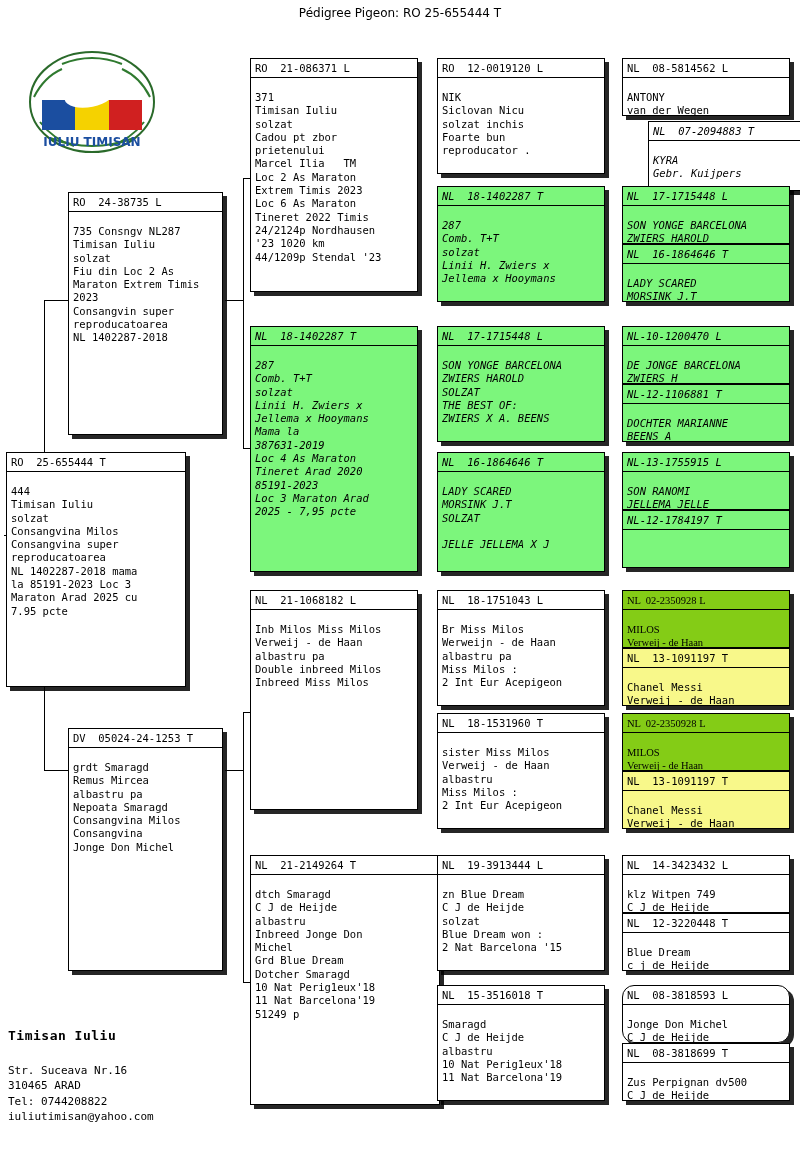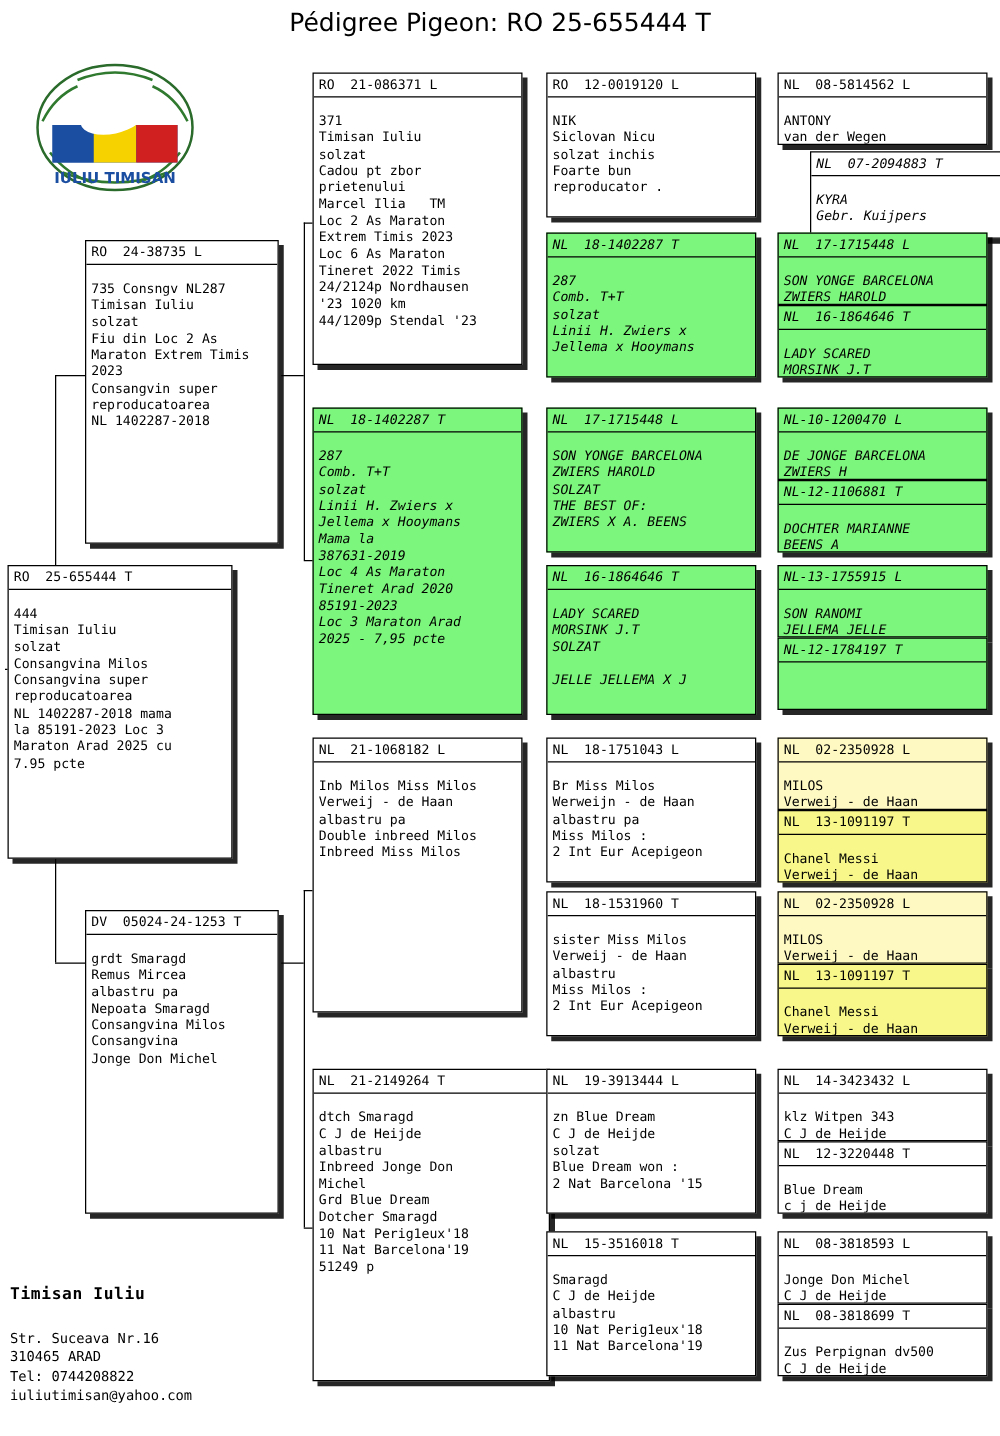--- a/index.html
+++ b/index.html
@@ -8,21 +8,21 @@
     background:#ffffff;
     font-family:"DejaVu Sans Mono", monospace;
     position:relative;
     overflow:hidden;
   }
   .title{
     position:absolute;
     top:6px;left:0;width:800px;
     text-align:center;
     font-family:"DejaVu Sans", sans-serif;
-    font-size:20px;
+    font-size:12px;
     color:#000;
   }
   
   .logo{
     position:absolute;left:20px;top:42px;width:150px;height:115px;
   }
   .logo svg{display:block;}
 
   
   .card{
@@ -41,21 +41,21 @@
     letter-spacing:0px;
   }
   .card .body{
     font-size:10.5px;
     line-height:13.3px;
     padding:1px 3px 2px 4px;
     white-space:pre-wrap;
     margin-top:12px;
   }
   .green{background:#7cf67c;font-style:italic;}
-  .red{background:#fef9c3;}
+  .red{background:#84cc16;font-family:Liberation Serif, serif;}
   .yellow{background:#f8f88a;}
   .white{background:#ffffff;}
   .shadow{
     box-shadow:4px 4px 0 0 rgba(0,0,0,0.85);
   }
   
   .ln{position:absolute;background:#000;}
   .h{height:1px;}
   .v{width:1px;}
 
@@ -326,29 +326,29 @@
   <div class="body">MILOS
 Verweij - de Haan</div>
 </div>
 <div class="card yellow shadow" style="left:622px;top:771px;width:168px;height:58px;">
   <div class="hdr">NL  13-1091197 T</div>
   <div class="body">Chanel Messi
 Verweij - de Haan</div>
 </div>
 <div class="card white shadow" style="left:622px;top:855px;width:168px;height:58px;">
   <div class="hdr">NL  14-3423432 L</div>
-  <div class="body">klz Witpen 343
+  <div class="body">klz Witpen 749
 C J de Heijde</div>
 </div>
 <div class="card white shadow" style="left:622px;top:913px;width:168px;height:58px;">
   <div class="hdr">NL  12-3220448 T</div>
   <div class="body">Blue Dream
 c j de Heijde</div>
 </div>
-<div class="card white shadow" style="left:622px;top:985px;width:168px;height:58px;">
+<div class="card white shadow" style="left:622px;top:985px;width:168px;height:58px;border-radius:12px;">
   <div class="hdr">NL  08-3818593 L</div>
   <div class="body">Jonge Don Michel
 C J de Heijde</div>
 </div>
 <div class="card white shadow" style="left:622px;top:1043px;width:168px;height:58px;">
   <div class="hdr">NL  08-3818699 T</div>
   <div class="body">Zus Perpignan dv500
 C J de Heijde</div>
 </div>
 

